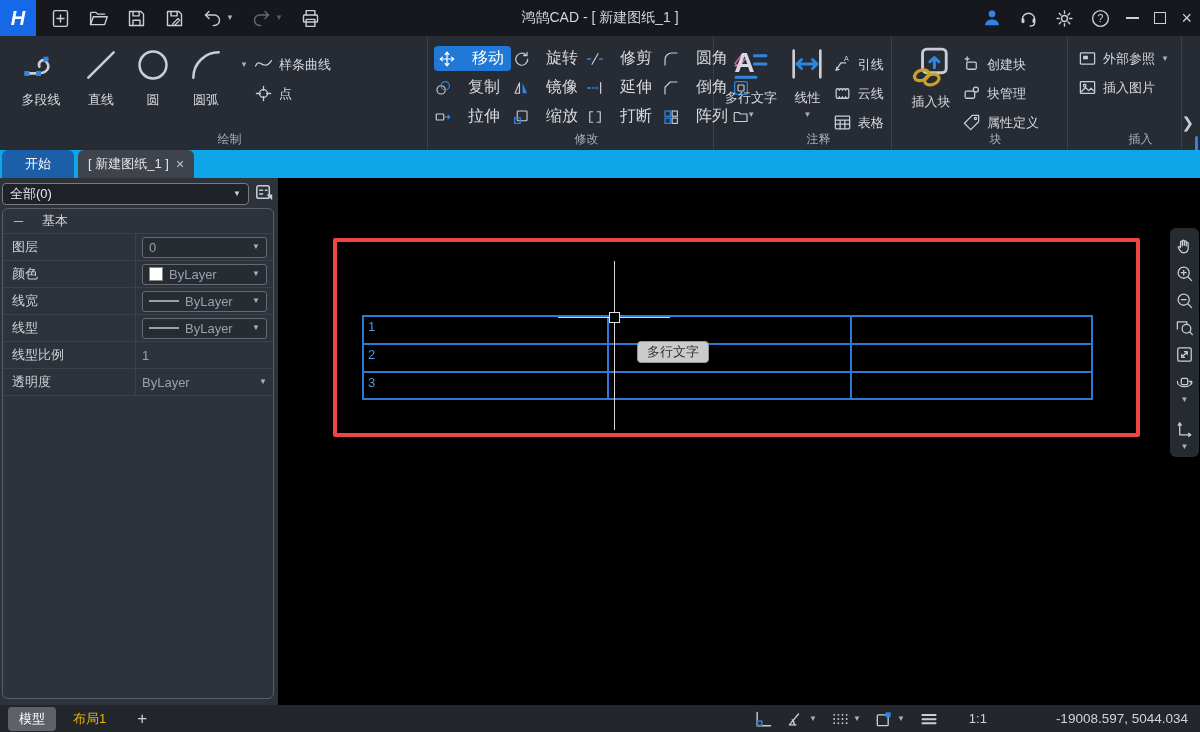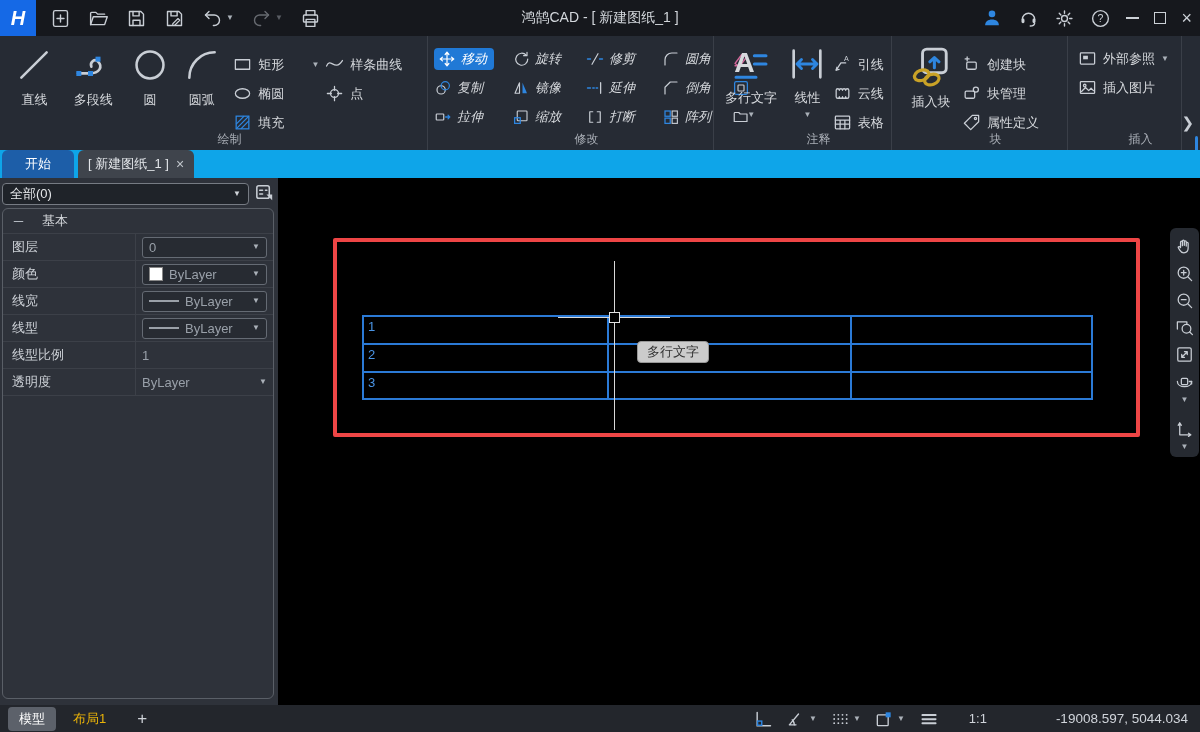--- a/index.html
+++ b/index.html
@@ -26,21 +26,21 @@
            display:flex; }
   .rib-sec{ position:relative; height:114px; border-right:1px solid #3a3f48; }
   .rib-label{ position:absolute; bottom:2px; left:16px; width:100%; text-align:center; font-size:12px; color:#a9aeb6; }
   .big-row{ display:flex; align-items:flex-start; padding-top:6px; }
   .big-btn{ display:flex; flex-direction:column; align-items:center; padding-top:2px; }
   .big-btn .bb-label{ font-size:13px; color:#d6d9dd; margin-top:5px; white-space:nowrap; }
   .sm-col{ display:flex; flex-direction:column; padding-top:8px; }
   .sm-btn{ display:flex; align-items:center; gap:6px; height:29px; font-size:13px; color:#d6d9dd; white-space:nowrap; }
   #modify-grid{ display:grid; grid-template-columns:78px 74px 76px 70px 30px; grid-auto-rows:29px;
                 align-items:center; padding:8px 0 0 6px; }
-  .mod-btn{ display:flex; align-items:center; gap:5px; font-size:13px; color:#d6d9dd; white-space:nowrap;font-style:italic; }
+  .mod-btn{ display:flex; align-items:center; gap:16px; font-size:16px; color:#d6d9dd; white-space:nowrap; }
   .mod-btn.active{ background:#2079d6; border-radius:4px; padding:2px 7px 2px 4px; color:#fff; width:fit-content; }
   #rib-overflow{ position:absolute; right:6px; top:78px; font-size:15px; color:#c8cdd4; }
   #rib-scrollmark{ position:absolute; right:2px; top:100px; width:3px; height:17px; background:#2e86e0; border-radius:2px; }
   
   #tabstrip{ position:absolute; left:0; top:150px; width:1200px; height:28px; background:#0ea5e9; display:flex; align-items:flex-start; }
   #tab-start{ margin-left:2px; width:72px; height:28px; background:#1d5ea8; color:#fff; font-size:13px;
               border-radius:6px 6px 0 0; display:flex; align-items:center; justify-content:center; }
   #tab-doc{ margin-left:4px; height:28px; background:#3f444c; color:#e3e6ea; font-size:13px;
             border-radius:6px 6px 0 0; display:flex; align-items:center; gap:7px; padding:0 10px; }
   #tab-doc .x{ color:#c2c7cd; font-size:14px; }
@@ -179,67 +179,46 @@
       <span class="win-min"></span>
       <span class="win-max"></span>
       <span class="win-close">×</span>
     </div>
   </div>
 
   <div id="ribbon">
 
     <div class="rib-sec" style="width:428px">
       <div class="big-row" style="padding-left:8px">
-        <div class="big-btn" style="width:54px">
-          <svg class="ic" width="38" height="42" viewBox="0 0 24 24">
-              <path d="M4 20 20 4"></path>
-            </svg>
-          <span class="bb-label">直线</span>
-        </div>
         <div class="big-btn" style="width:66px">
           <svg width="40" height="42" viewBox="0 0 24 24">
               <path class="ic" d="M3 17h7c6 0 8-4 5-7-2-2-5 0-4 3" fill="none" stroke="#c9ced5" stroke-width="1.6"></path>
               <rect x="2" y="15.6" width="3" height="3" fill="#2e86e0"></rect>
               <rect x="9" y="15.6" width="3" height="3" fill="#2e86e0"></rect>
               <rect x="13.5" y="7" width="3" height="3" fill="#2e86e0"></rect>
             </svg>
           <span class="bb-label">多段线</span>
         </div>
+        <div class="big-btn" style="width:54px">
+          <svg class="ic" width="38" height="42" viewBox="0 0 24 24">
+              <path d="M4 20 20 4"></path>
+            </svg>
+          <span class="bb-label">直线</span>
+        </div>
         <div class="big-btn" style="width:50px">
           <svg class="ic" width="38" height="42" viewBox="0 0 24 24">
               <circle cx="12" cy="12" r="8.5"></circle>
             </svg>
           <span class="bb-label">圆</span>
         </div>
         <div class="big-btn" style="width:56px">
           <svg class="ic" width="38" height="42" viewBox="0 0 24 24">
               <path d="M4 20A16 16 0 0 1 20 4"></path>
             </svg>
           <span class="bb-label">圆弧</span>
-        </div>
-        <div class="sm-col" style="width:78px; padding-left:4px">
-          <div class="sm-btn">
-            <svg class="ic" width="19" height="19" viewBox="0 0 24 24">
-                <rect x="3" y="6" width="18" height="12"></rect>
-              </svg>
-            <span>矩形</span>
-          </div>
-          <div class="sm-btn">
-            <svg class="ic" width="19" height="19" viewBox="0 0 24 24">
-                <ellipse cx="12" cy="12" rx="9" ry="6"></ellipse>
-              </svg>
-            <span>椭圆</span>
-          </div>
-          <div class="sm-btn">
-            <svg width="19" height="19" viewBox="0 0 24 24">
-                <rect x="4" y="4" width="16" height="16" fill="none" stroke="#2e86e0" stroke-width="1.6"></rect>
-                <path d="M4 14 14 4M4 20 20 4M10 20 20 10" stroke="#2e86e0" stroke-width="1.6"></path>
-              </svg>
-            <span>填充</span>
-          </div>
         </div>
         <div style="width:20px; padding-top:11px; text-align:center">
           <span class="caret">▼</span>
         </div>
         <div class="sm-col" style="width:104px">
           <div class="sm-btn">
             <svg class="ic" width="19" height="19" viewBox="0 0 24 24">
                 <path d="M2 14C7 2 12 22 22 7"></path>
               </svg>
             <span>样条曲线</span>

